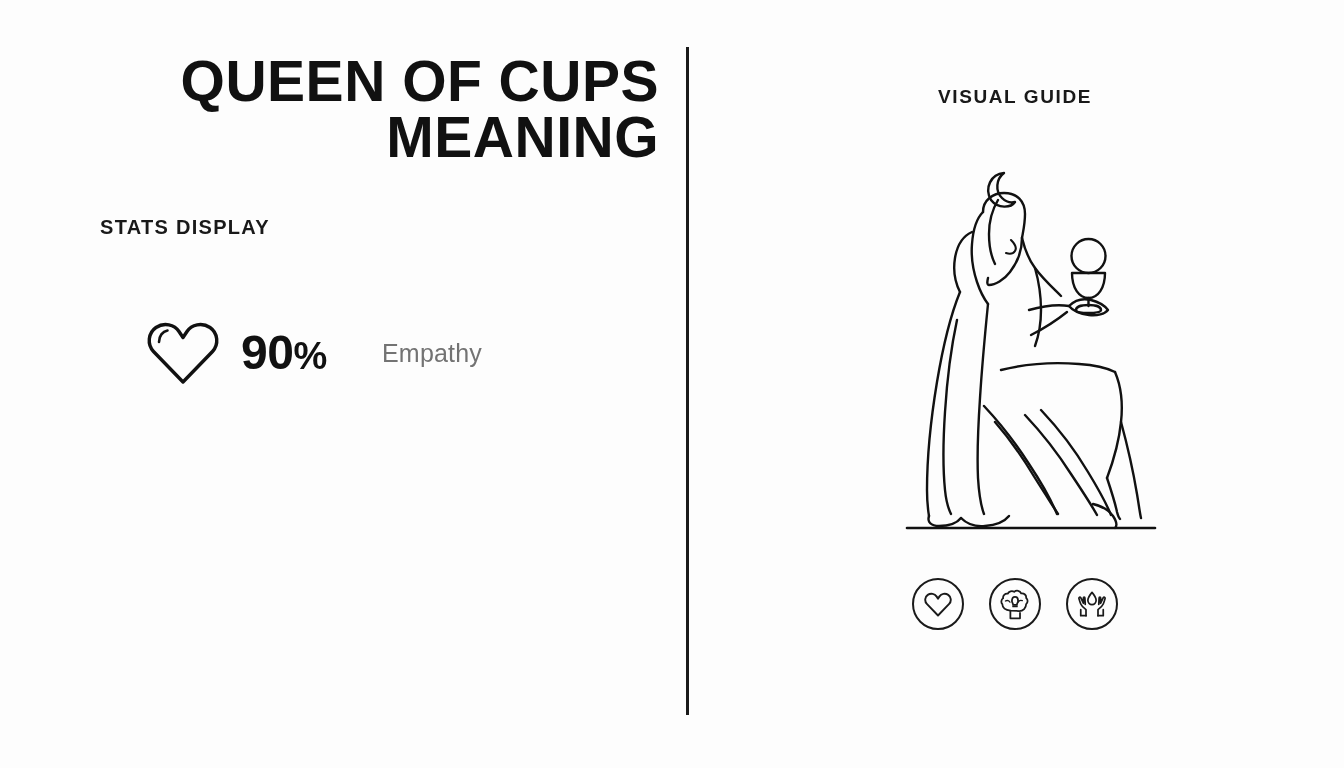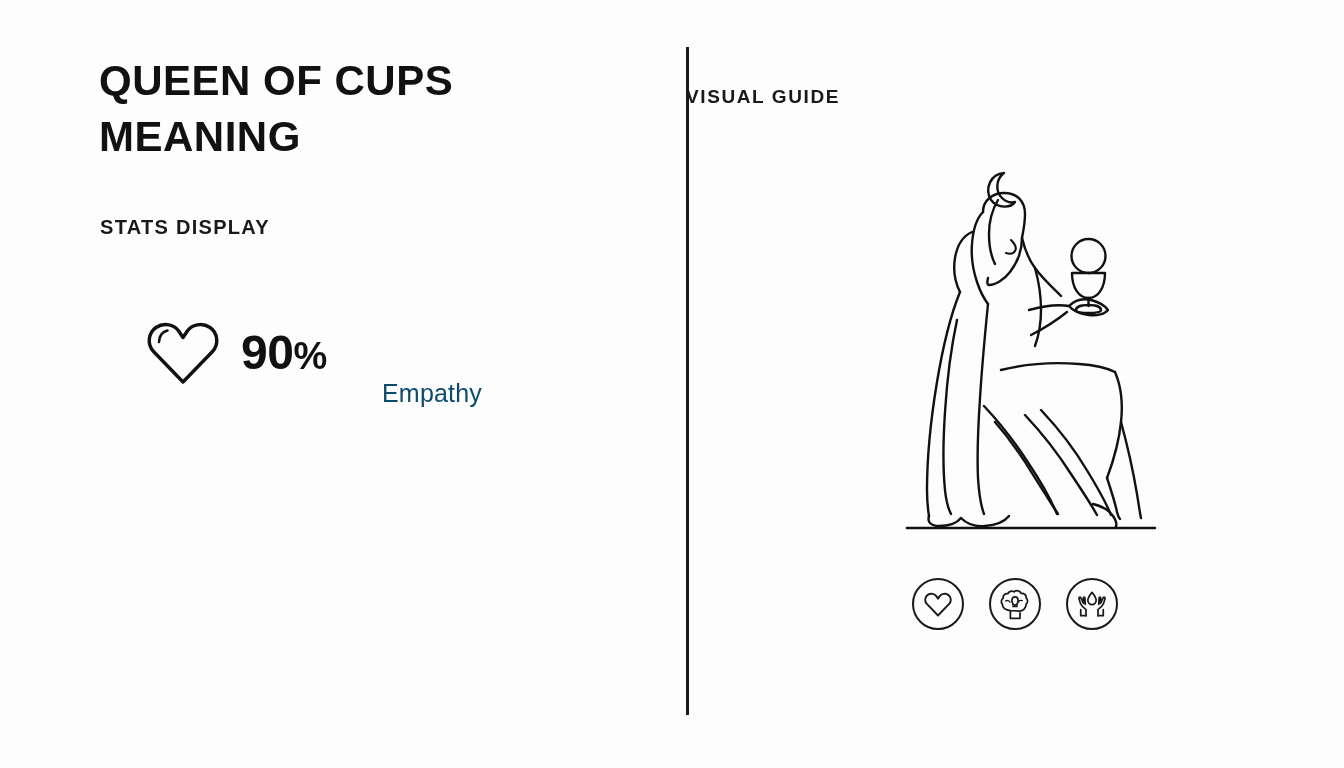--- a/index.html
+++ b/index.html
@@ -26,26 +26,27 @@
   
   .left-panel {
     position:absolute;
     left:0; top:0;
     width:686px; height:768px;
   }
   .title {
     position:absolute;
     left:99px; top:53px;
     width:560px;
-    font-size:42px;
+    font-size:57px;
     font-weight:bold;
     letter-spacing:0.5px;
     line-height:56px;
     color:#111111;
     text-transform:uppercase;
+    text-align:right;
   }
   .subtitle {
     position:absolute;
     left:100px; top:216px;
     font-size:20px;
     font-weight:bold;
     letter-spacing:1.3px;
     color:#191919;
     text-transform:uppercase;
   }
@@ -81,36 +82,35 @@
     white-space:nowrap;
     line-height:1;
   }
   .stat-value .pct { font-size:38px; }
   .stat-label {
     position:absolute;
     left:337px; top:50%;
     transform:translateY(-50%);
     font-size:25px;
     font-weight:normal;
-    color:#0c4a6e;
+    color:#737373;
     letter-spacing:0.2px;
     line-height:1;
-    margin-top:40px;
   }
 
   
   .right-panel {
     position:absolute;
     left:686px; top:0;
     width:658px; height:768px;
   }
   .guide-title {
     position:absolute;
     left:0; right:0; top:86px;
-    text-align:left;
+    text-align:center;
     font-size:19px;
     font-weight:bold;
     letter-spacing:1.6px;
     color:#191919;
     text-transform:uppercase;
   }
   .illustration {
     position:absolute;
     left:50%; top:160px;
     transform:translateX(-50%);

